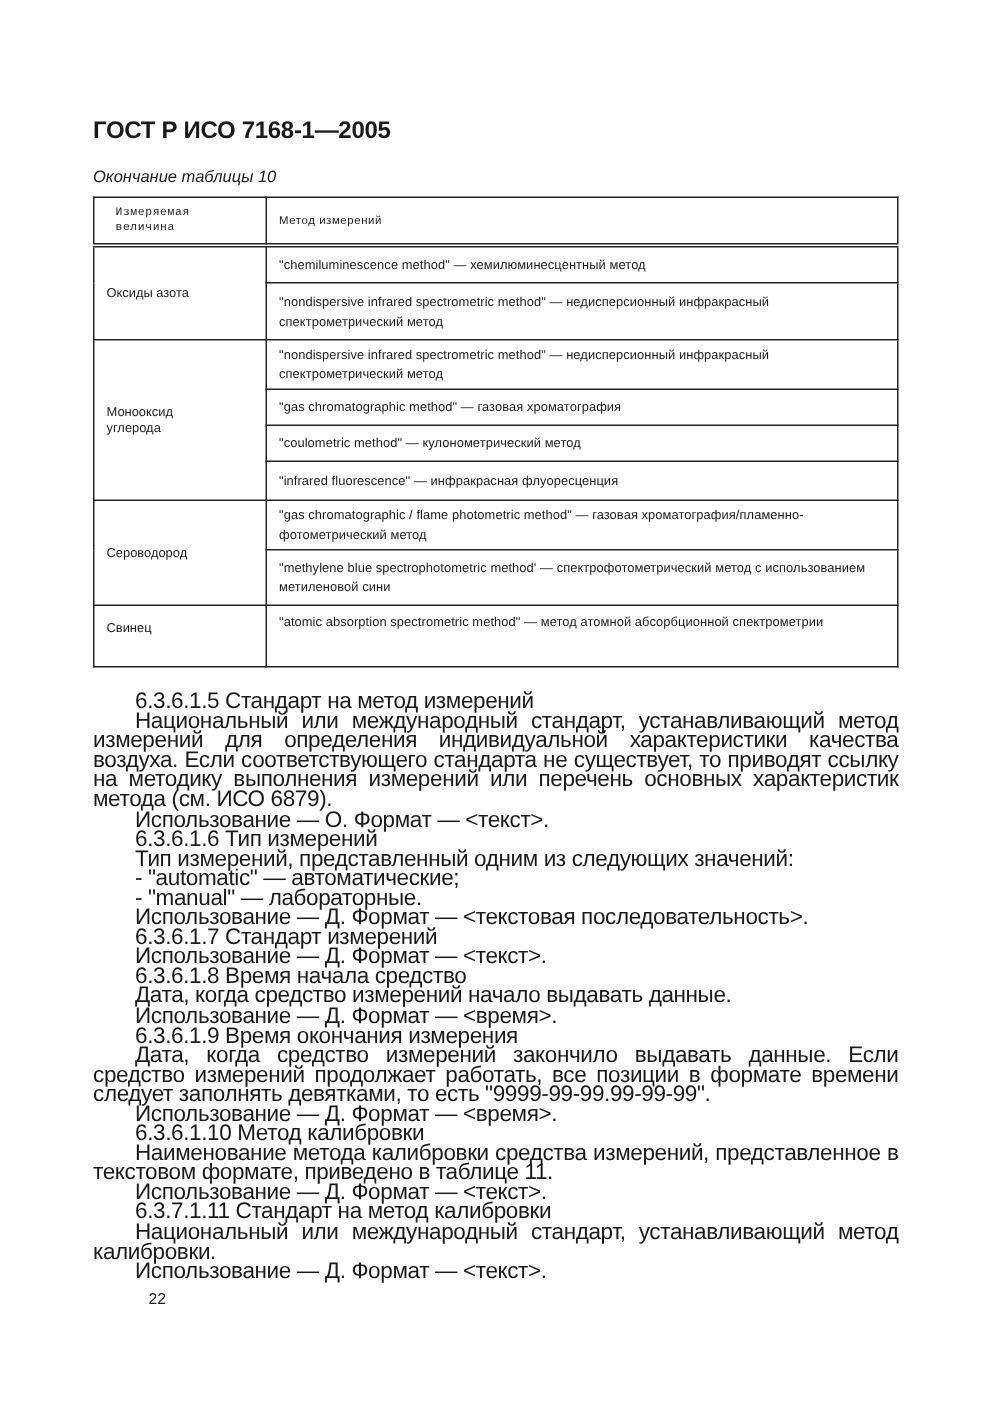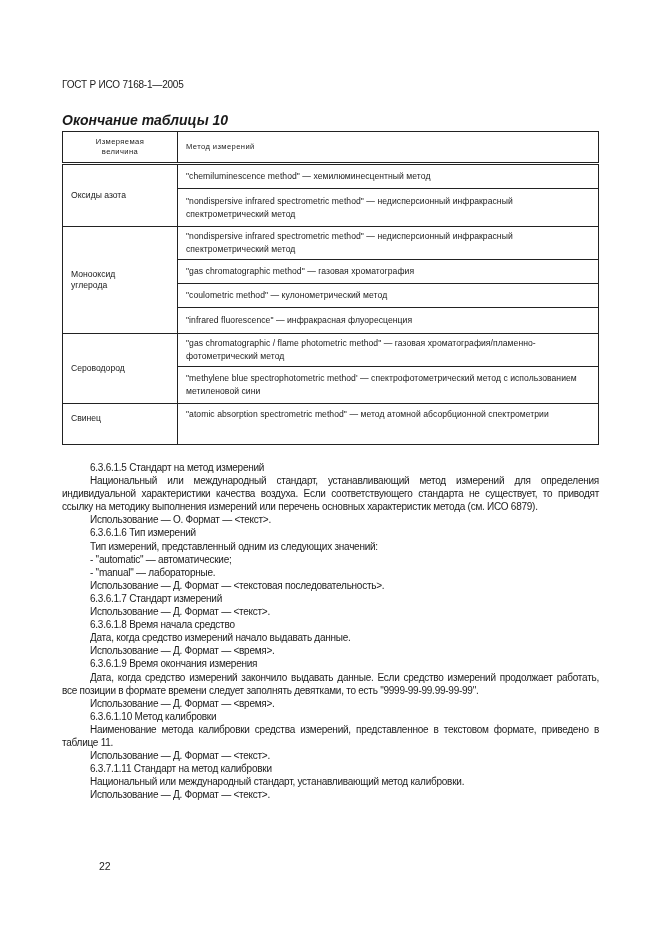--- a/index.html
+++ b/index.html
@@ -1,40 +1,40 @@
 <!DOCTYPE html>
 <html><head>
 <meta charset="utf-8">
 <style>
   html, body { margin:0; padding:0; background:#ffffff; }
   body { width:661px; height:936px; position:relative; overflow:hidden; color:#1a1a1a; font-family:"Liberation Sans", sans-serif; }
-  .doc-title { position:absolute; left:62px; top:79px; font-size:10px; font-weight:normal; letter-spacing:-0.2px; }
-  .table-caption { position:absolute; left:62px; top:112px; font-size:14px; font-style:italic;font-weight:bold; }
+  .doc-title { position:absolute; left:62px; top:79px; font-size:16px; font-weight:bold; letter-spacing:-0.2px; }
+  .table-caption { position:absolute; left:62px; top:112px; font-size:11px; font-style:italic; }
   table.methods { position:absolute; left:62px; top:131px; width:537px; border-collapse:collapse; font-size:8.6px; }
   table.methods td, table.methods th { border:1px solid #222; padding:0 8px; vertical-align:middle; font-weight:normal; }
   table.methods th { font-size:7.6px; letter-spacing:0.4px; height:30px; text-align:left; line-height:10px; }
   table.methods thead tr { border-bottom:3px double #222; }
   .qty { width:76px; padding-left:7px; line-height:11px; }
   .method { line-height:12.6px; letter-spacing:0.05px; }
   .h24 { height:23px; } .h26 { height:25px; } .h33 { height:32px; } .h37 { height:36px; } .h38 { height:37px; }
-  .body-text { position:absolute; left:62px; top:461px; width:537px; font-size:10px; line-height:13.1px; letter-spacing:-0.25px; }
+  .body-text { position:absolute; left:62px; top:461px; width:537px; font-size:15px; line-height:13.1px; letter-spacing:-0.25px; }
   .body-text p { margin:0; text-align:justify; }
   .ind { text-indent:28px; }
   .page-num { position:absolute; left:62px; top:860px; font-size:10.5px;margin-left:37px; }
 </style>
 </head>
 <body>
 
 <div class="doc-title">ГОСТ Р ИСО 7168-1—2005</div>
 <div class="table-caption">Окончание таблицы 10</div>
 
 <table class="methods">
   <thead>
     <tr>
-      <th class="qty" style="text-align:center;padding:0 14px;">Измеряемая величина</th>
+      <th class="qty" style="padding:0 14px;font-family:Liberation Mono, monospace;">Измеряемая величина</th>
       <th>Метод измерений</th>
     </tr>
   </thead>
   <tbody>
     <tr>
       <td class="qty" rowspan="2">Оксиды азота</td>
       <td class="method h24">"chemiluminescence method" — хемилюминесцентный метод</td>
     </tr>
     <tr>
       <td class="method h38">"nondispersive infrared spectrometric method" — недисперсионный инфракрасный спектрометрический метод</td>

